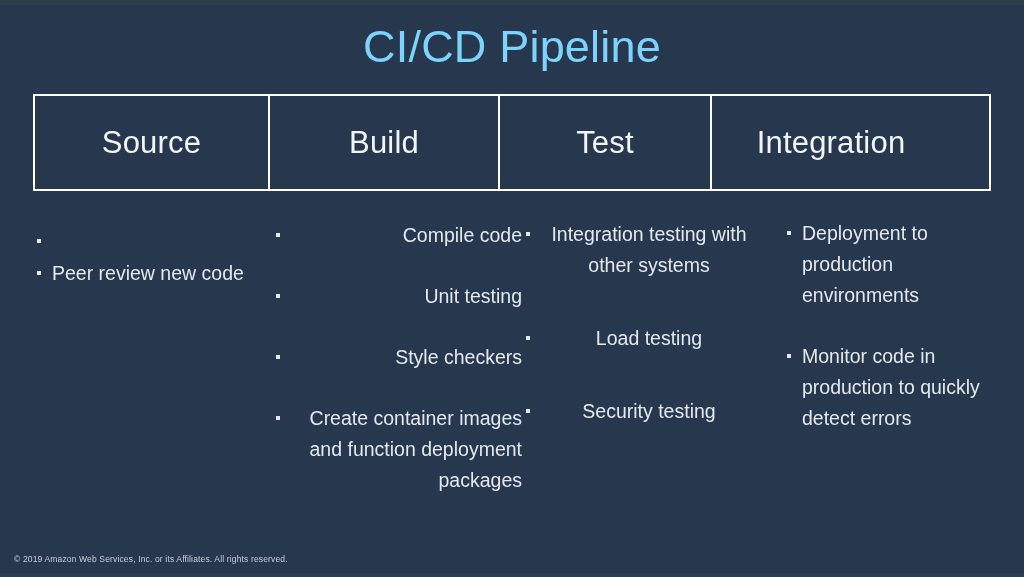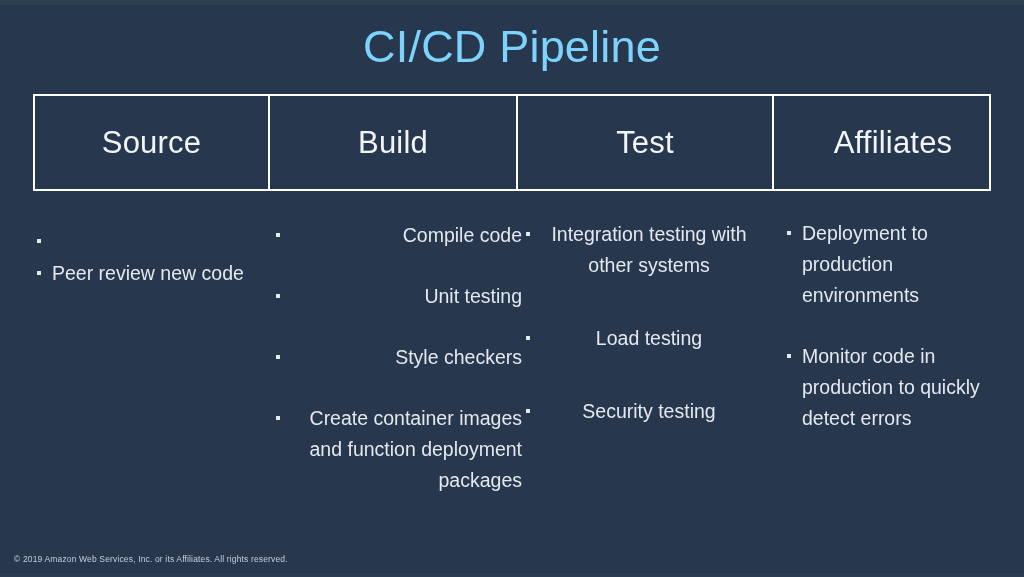--- a/index.html
+++ b/index.html
@@ -69,22 +69,22 @@
   .stage-cell:last-child{ border-right:none; }
   .stage-cell .stage-label{
     font-size:31px;
     font-weight:400;
     color:#f2f5f8;
     line-height:1;
     letter-spacing:0.2px;
   }
   
   .stage-cell.c0{ width:235px; }
-  .stage-cell.c1{ width:248px; }
-  .stage-cell.c2{ width:256px;text-align:right; }
+  .stage-cell.c1{ width:230px; }
+  .stage-cell.c2{ width:212px;text-align:right; }
   .stage-cell.c3{ width:238px; }
 
   
   .columns{
     position:absolute;
     top:226px;
     left:0;
     width:1024px;
     height:300px;
   }
@@ -147,21 +147,21 @@
   <div class="stage-cell c0">
     <span class="stage-label">Source</span>
   </div>
   <div class="stage-cell c1">
     <span class="stage-label">Build</span>
   </div>
   <div class="stage-cell c2">
     <span class="stage-label">Test</span>
   </div>
   <div class="stage-cell c3">
-    <span class="stage-label">Affiliates</span>
+    <span class="stage-label">Integration</span>
   </div>
 </div>
 
 <div class="columns">
 
   <div class="bullet-col col0">
     <div class="bullet-item">
       <span class="bullet-dot"></span>
     </div>
     <div class="bullet-item">

